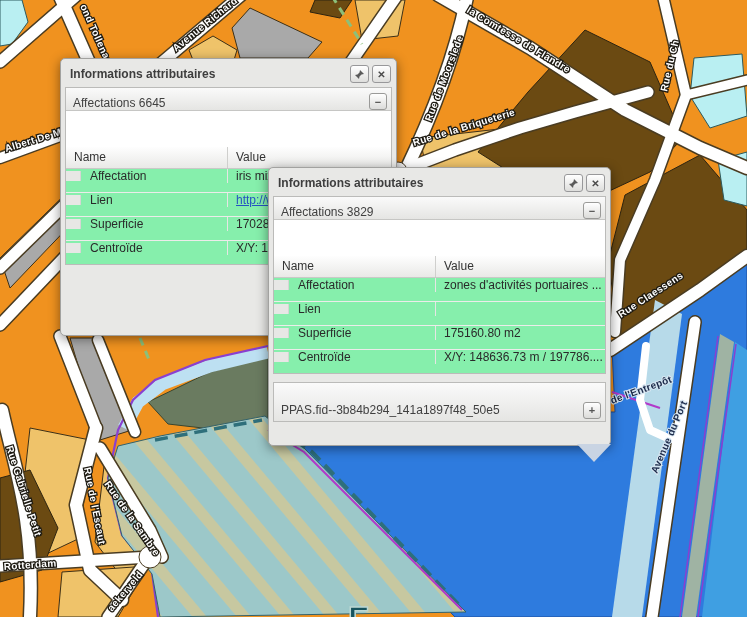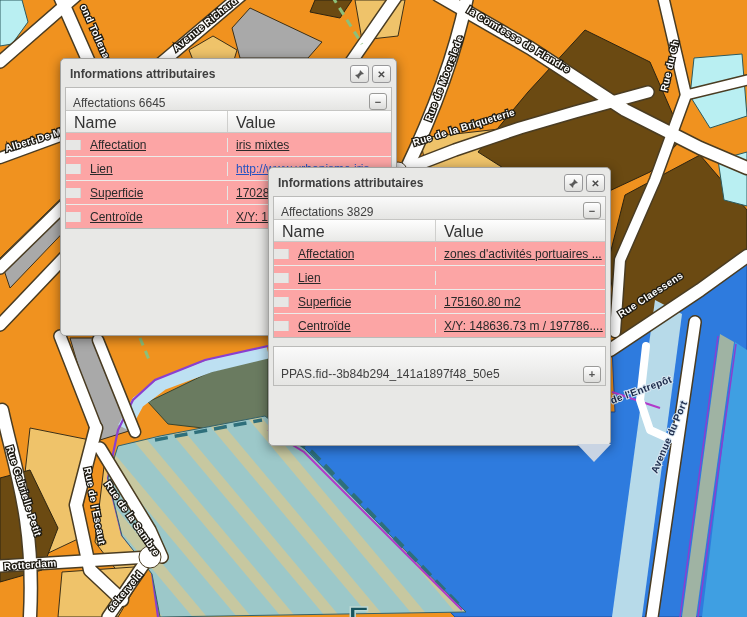--- a/index.html
+++ b/index.html
@@ -21,25 +21,25 @@
         background:linear-gradient(#ffffff,#dededc);display:flex;align-items:center;
         justify-content:center;font:bold 10px "Liberation Sans",sans-serif;color:#4a4a4a;cursor:pointer;flex:none;}
   .panel{border:1px solid #bbbbb9;background:#fff;}
   .panel-header{height:22px;background:linear-gradient(#fafafa,#e5e5e3);border-bottom:1px solid #c6c6c4;
         display:flex;align-items:flex-end;font-size:12px;color:#404040;padding:0 4px 0 7px;}
   .panel-header .ph-text{flex:1;white-space:nowrap;overflow:hidden;}
   .mini-tool{width:16px;height:15px;border:1px solid #9a9a98;border-radius:3px;
         background:linear-gradient(#ffffff,#dcdcda);display:flex;align-items:center;justify-content:center;
         font:bold 11px "Liberation Sans",sans-serif;color:#555;cursor:pointer;flex:none;}
   .grid-header{display:flex;height:21px;background:linear-gradient(#fefefe,#e9e9e7);
-        border-bottom:1px solid #c9c9c7;font-size:16px;color:#333;}
+        border-bottom:1px solid #c9c9c7;font-size:12px;color:#333;margin-top:36px;}
   .gh-name{width:162px;border-right:1px solid #cfcfcd;padding:3px 0 0 8px;box-sizing:border-box;}
   .gh-value{flex:1;padding:3px 0 0 8px;}
-  .grid-row{display:flex;height:23px;border-bottom:1px solid #ececea;background:#fca5a5;
-        font-size:12px;color:#2a2a2a;align-items:center;text-decoration:underline;}
+  .grid-row{display:flex;height:23px;border-bottom:1px solid #ececea;background:#86efac;
+        font-size:12px;color:#2a2a2a;align-items:flex-start;}
   .cell-name{width:162px;border-right:1px solid #e6e6e4;box-sizing:border-box;display:flex;align-items:center;}
   .expander{width:5px;background:#e7e7e5;border-right:1px solid #d6d6d4;align-self:stretch;margin:2px 0;flex:none;}
   .cell-name span{padding-left:9px;white-space:nowrap;overflow:hidden;}
   .cell-value{flex:1;padding-left:8px;display:flex;align-items:center;white-space:nowrap;overflow:hidden;}
   .cell-value a{color:#2653c1;text-decoration:underline;white-space:nowrap;}
   .footer-panel{margin-top:8px;border:1px solid #bbbbb9;height:22px;
         background:linear-gradient(#fafafa,#e5e5e3);display:flex;align-items:center;
         font-size:12px;color:#404040;padding:16px 4px 0 7px;}
   .footer-panel .ph-text{flex:1;white-space:nowrap;overflow:hidden;}
   .callout{position:absolute;left:308px;bottom:-17px;width:0;height:0;

